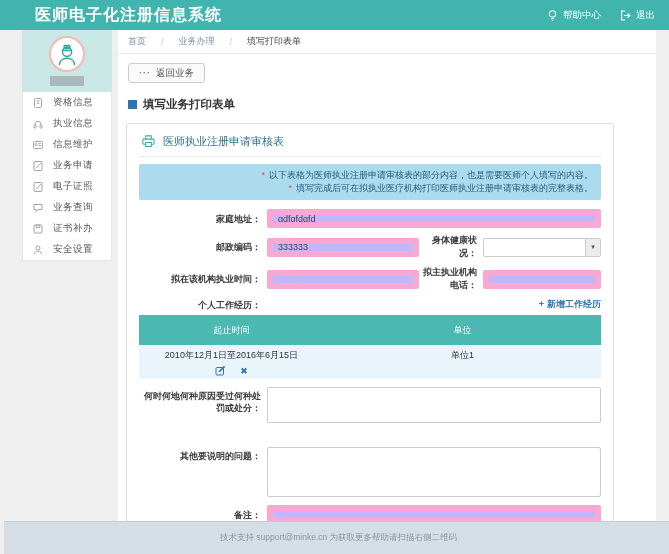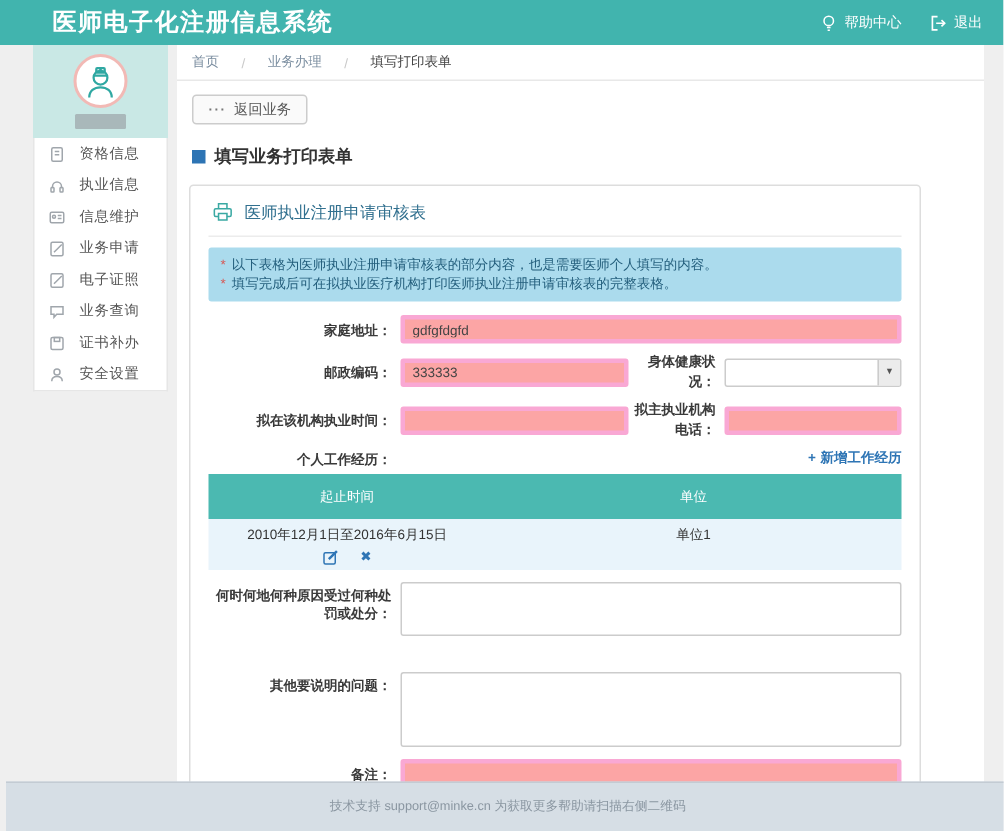--- a/index.html
+++ b/index.html
@@ -66,36 +66,36 @@
   
   .panel {
     margin:11px 42px 0 8px; border:1px solid #ddd; border-radius:3px;
     background:#fff; padding:8px 12px 10px 12px;
   }
   .panel-title {
     display:flex; gap:7px; font-size:11px; color:#31708f;
     padding:2px 0 6px 2px; border-bottom:1px solid #ececec;
   }
   .notes {
-    margin-top:7px; background:#abdbed; padding:5px 8px; border-radius:2px;
+    margin-top:7px; background:#abdbed; padding:5px 8px; border-radius:2px;text-align:right;
   }
   .note-line { font-size:9px; color:#235e7c; line-height:13px; }
   .note-line .star { color:#d9534f; margin-right:4px; }
   
   .form { margin-top:9px; }
   .frow { display:flex; align-items:center; margin-bottom:6px; }
   .frow-top { align-items:flex-start; }
   .flabel {
     width:128px; flex-shrink:0; text-align:right; padding-right:6px;
     font-size:9px; font-weight:bold; color:#3a3a3a; line-height:12px;
   }
   .frow-top .flabel { padding-top:3px; }
   .tinput {
-    height:19px; border:3px solid #f9a8d4; border-radius:2px; font-size:9px;
-    padding:0 5px; color:#444; font-family:inherit; outline:none; background:#fca5a5;
+    height:19px; border:6px solid #f9a8d4; border-radius:2px; font-size:9px;
+    padding:0 5px; color:#444; font-family:inherit; outline:none; background:#c4b5fd;
   }
   .grow { flex:1; }
   .w-short { width:152px; }
   .flabel2 { flex:1; text-align:right; padding-right:6px; font-size:9px; font-weight:bold; color:#3a3a3a; }
   .select-box {
     width:118px; height:19px; border:1px solid #ccc; border-radius:2px; background:#fff;
     display:flex; align-items:center; cursor:pointer;
   }
   .select-value { flex:1; font-size:9px; padding:0 5px; color:#444; }
   .select-caret {

